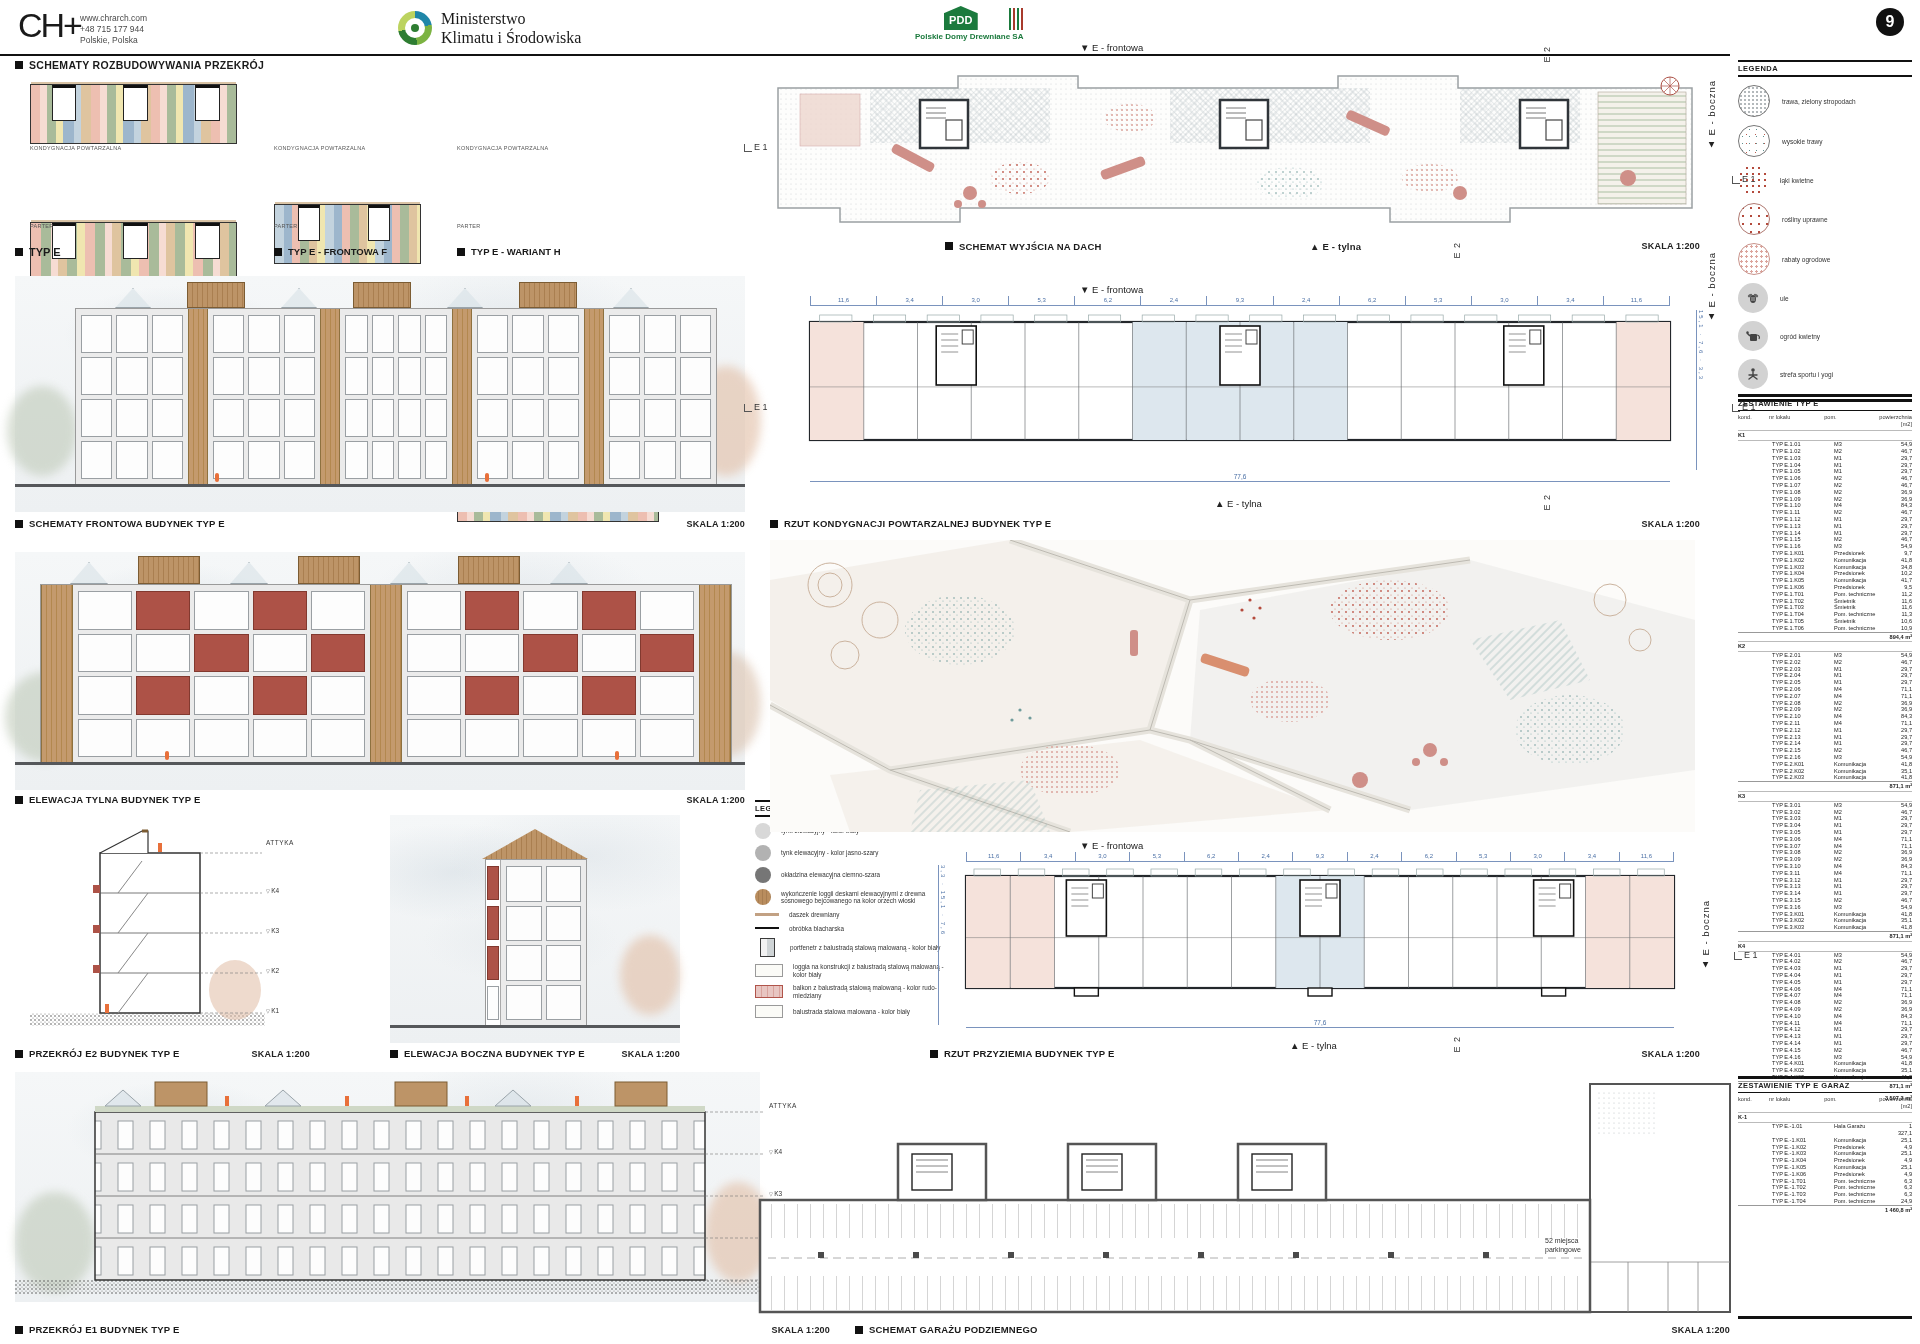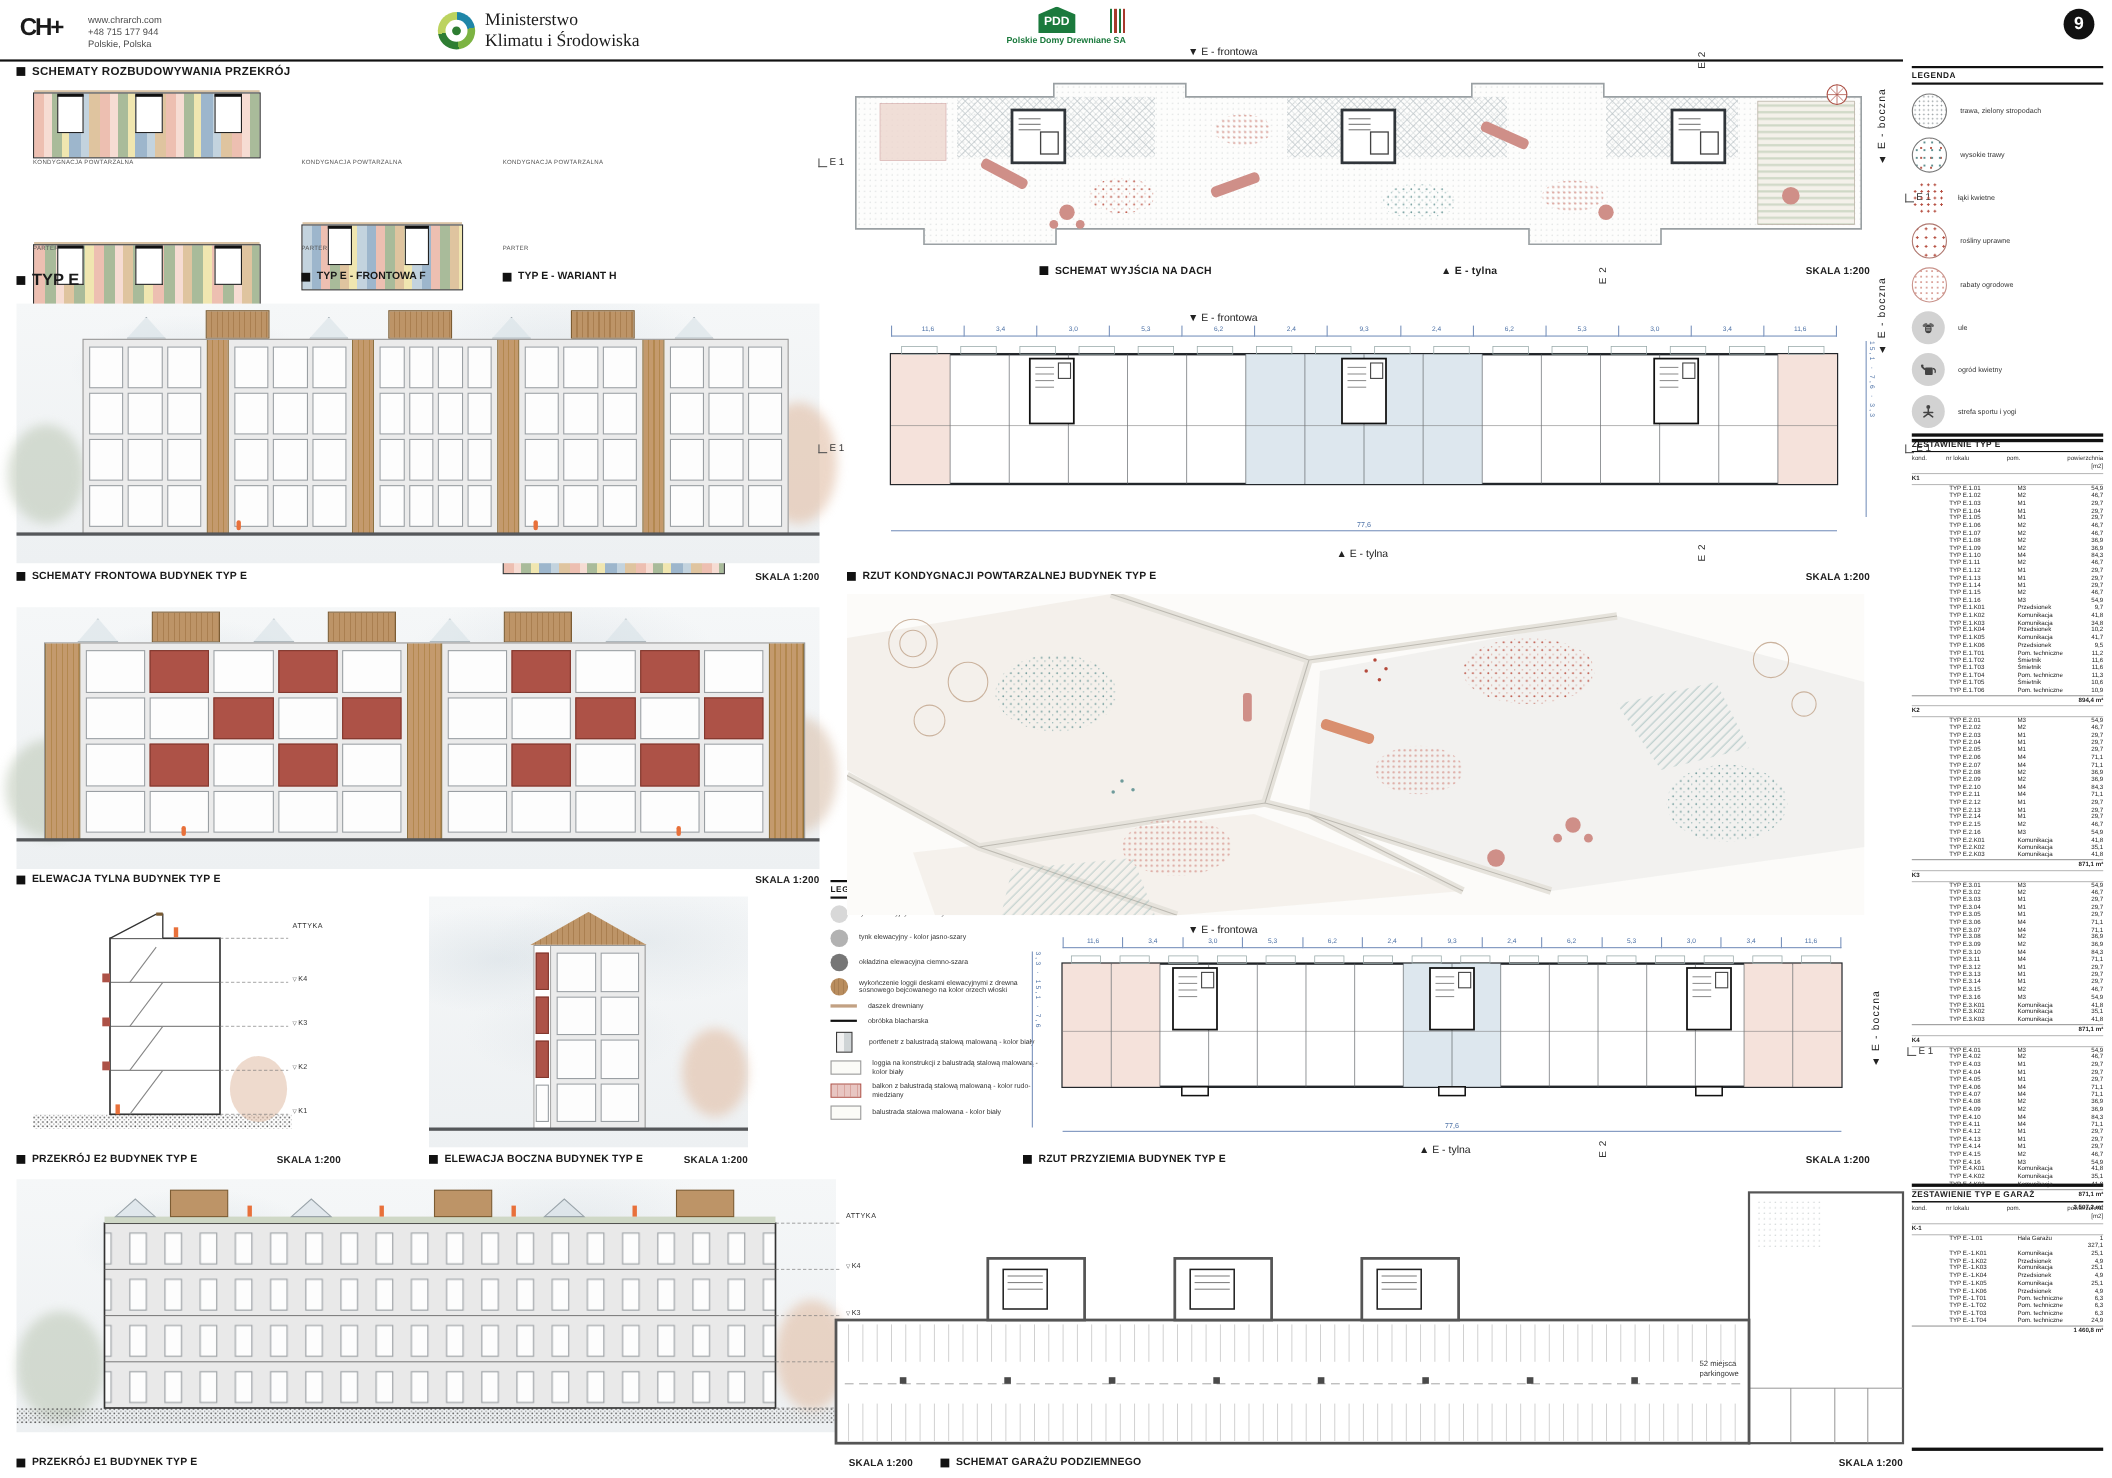--- a/index.html
+++ b/index.html
@@ -1,20 +1,20 @@
 <!DOCTYPE html>
 <html><head>
 <meta charset="utf-8">
 <style>
   html,body{margin:0;padding:0;background:#fff;}
   .sheet{position:relative;width:1920px;height:1344px;background:#fff;overflow:hidden;
          font-family:"Liberation Sans",sans-serif;color:#1a1a1a;}
   .abs{position:absolute;}
   
-  .logo-ch{font-weight:700;font-size:22px;letter-spacing:-2px;line-height:34px;}
+  .logo-ch{font-weight:400;font-size:34px;letter-spacing:-2px;line-height:34px;}
   .contact{font-size:8.5px;line-height:11px;color:#4a4a4a;}
   .ministry{display:flex;gap:9px;align-items:center;}
   .swirl{width:34px;height:34px;border-radius:50%;
     background:conic-gradient(#1f86a8 0 22%,#7cb342 22% 48%,#2e7d32 48% 72%,#bcd35f 72% 100%);
     position:relative;}
   .swirl:after{content:"";position:absolute;inset:7px;border-radius:50%;background:#fff;}
   .swirl:before{content:"";position:absolute;inset:13px;border-radius:50%;background:#2e7d32;z-index:1;}
   .ministry-name{font-family:"Liberation Serif",serif;font-size:16px;line-height:19px;}
   .pdd{text-align:center;}
   .pdd-house{width:34px;height:24px;margin:0 auto;background:#1b7a3d;
@@ -211,21 +211,21 @@
     <div class="core" style="left:14%;width:11%"></div>
       <div class="core" style="left:62%;width:11%"></div>
   </div>
   <div class="abs small-lab" style="left:457px;top:145px">KONDYGNACJA POWTARZALNA</div>
   <div class="abs schem pal-a" style="left:457px;top:162px;width:200px;height:58px">
     <div class="core" style="left:14%;width:11%"></div>
       <div class="core" style="left:62%;width:11%"></div>
   </div>
   <div class="abs small-lab" style="left:457px;top:223px">PARTER</div>
 
-  <div class="abs cap" style="left:15px;top:246px;font-size:15px;font-weight:700">
+  <div class="abs cap" style="left:15px;top:246px;font-size:11px;font-weight:700">
     <span class="sq"></span>
       <span>TYP E</span>
     </div>
   <div class="abs cap" style="left:274px;top:246px;font-size:9.5px;font-weight:700">
     <span class="sq"></span>
       <span>TYP E - FRONTOWA F</span>
     </div>
   <div class="abs cap" style="left:457px;top:246px;font-size:9.5px;font-weight:700">
     <span class="sq"></span>
       <span>TYP E - WARIANT H</span>

